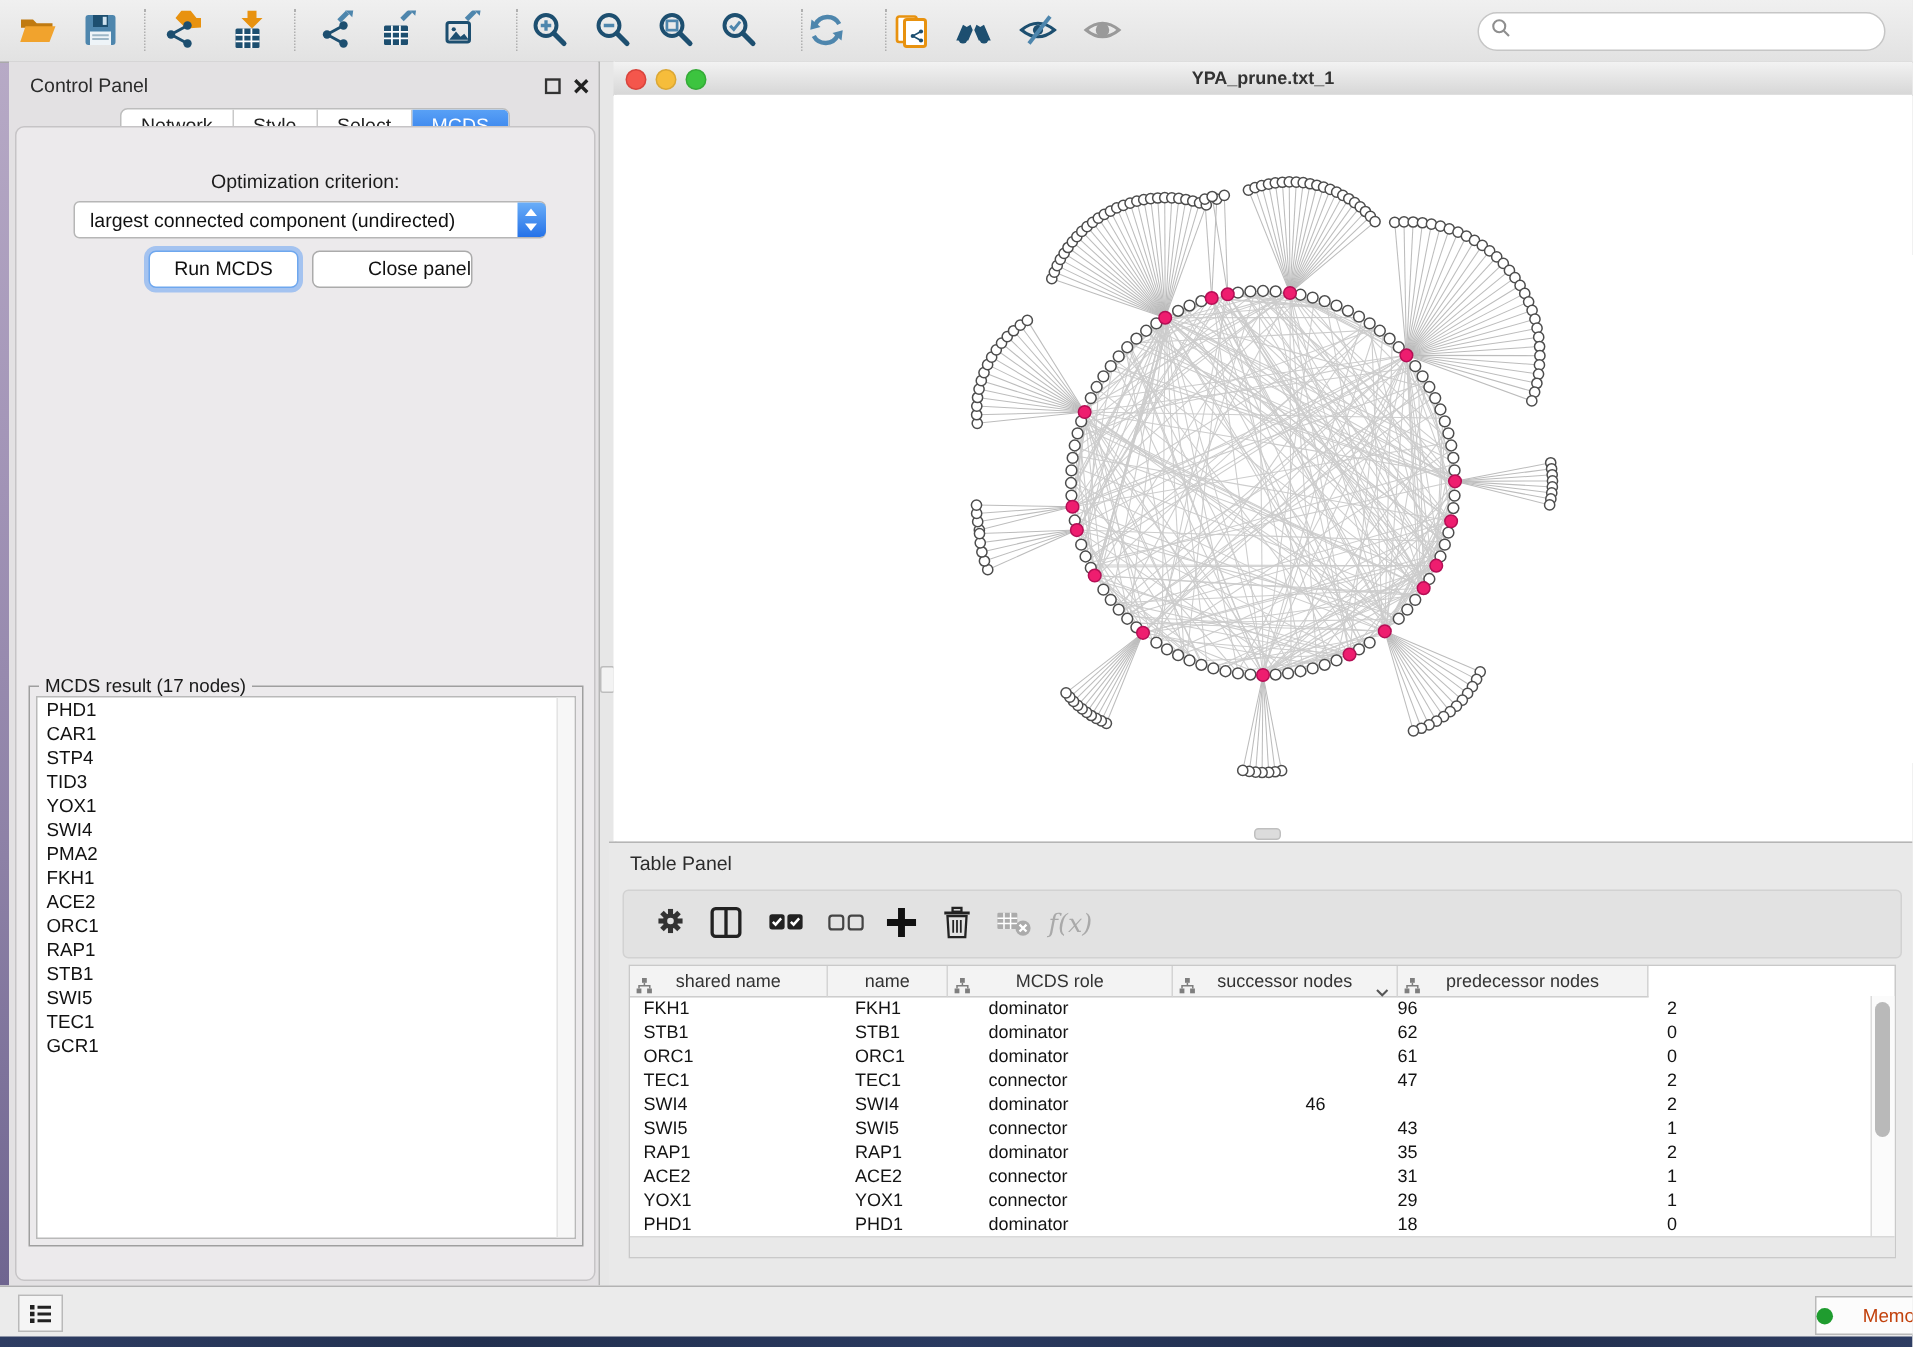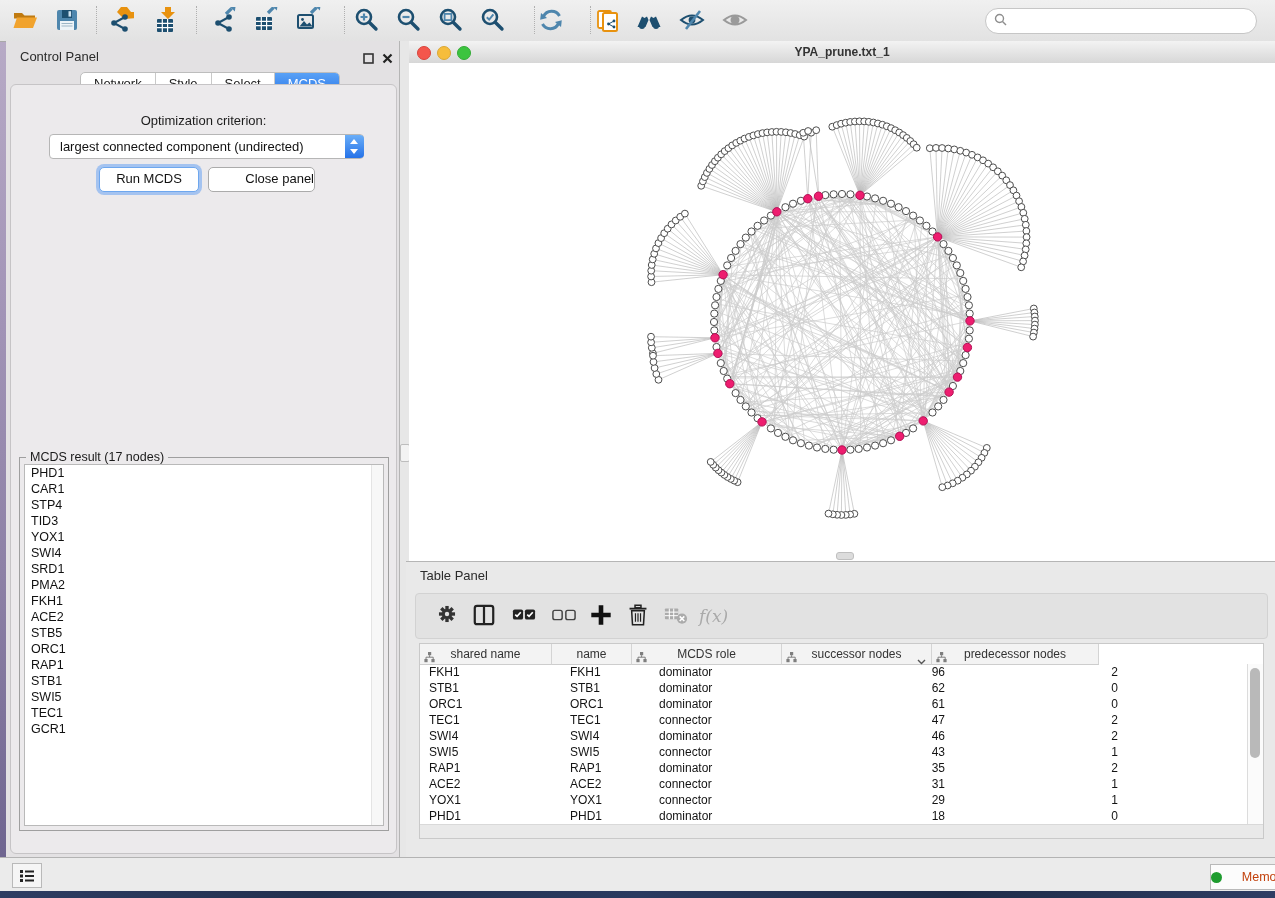--- a/index.html
+++ b/index.html
@@ -259,25 +259,23 @@
     <div id="mcds-fieldset" class="abs">
       <div id="mcds-legend">MCDS result (17 nodes)</div>
       <div id="mcds-list">
           <div class="track"></div>
           <div class="mcds-item">PHD1</div>
           <div class="mcds-item">CAR1</div>
           <div class="mcds-item">STP4</div>
           <div class="mcds-item">TID3</div>
           <div class="mcds-item">YOX1</div>
           <div class="mcds-item">SWI4</div>
-          <div class="mcds-item">SRD1</div>
           <div class="mcds-item">PMA2</div>
           <div class="mcds-item">FKH1</div>
           <div class="mcds-item">ACE2</div>
-          <div class="mcds-item">STB5</div>
           <div class="mcds-item">ORC1</div>
           <div class="mcds-item">RAP1</div>
           <div class="mcds-item">STB1</div>
           <div class="mcds-item">SWI5</div>
           <div class="mcds-item">TEC1</div>
           <div class="mcds-item">GCR1</div>
         </div>
     </div>
   </div>
 </div>
@@ -1117,21 +1115,21 @@
           <div class="td l" style="width: 132px;">TEC1</div>
           <div class="td l" style="width: 80px;">TEC1</div>
           <div class="td l" style="width: 150px;">connector</div>
           <div class="td r" style="width: 136px; padding-right: 14px;">47</div>
           <div class="td r" style="width: 159px; padding-right: 8px;">2</div>
         </div>
         <div class="tr" style="top: 84px;">
           <div class="td l" style="width: 132px;">SWI4</div>
           <div class="td l" style="width: 80px;">SWI4</div>
           <div class="td l" style="width: 150px;">dominator</div>
-          <div class="td r" style="width: 136px; padding-right: 14px;">46</div>
+          <div class="td r" style="width: 136px; padding-right: 14px; text-align: center;">46</div>
           <div class="td r" style="width: 159px; padding-right: 8px;">2</div>
         </div>
         <div class="tr" style="top: 100px;">
           <div class="td l" style="width: 132px;">SWI5</div>
           <div class="td l" style="width: 80px;">SWI5</div>
           <div class="td l" style="width: 150px;">connector</div>
           <div class="td r" style="width: 136px; padding-right: 14px;">43</div>
           <div class="td r" style="width: 159px; padding-right: 8px;">1</div>
         </div>
         <div class="tr" style="top: 116px;">

